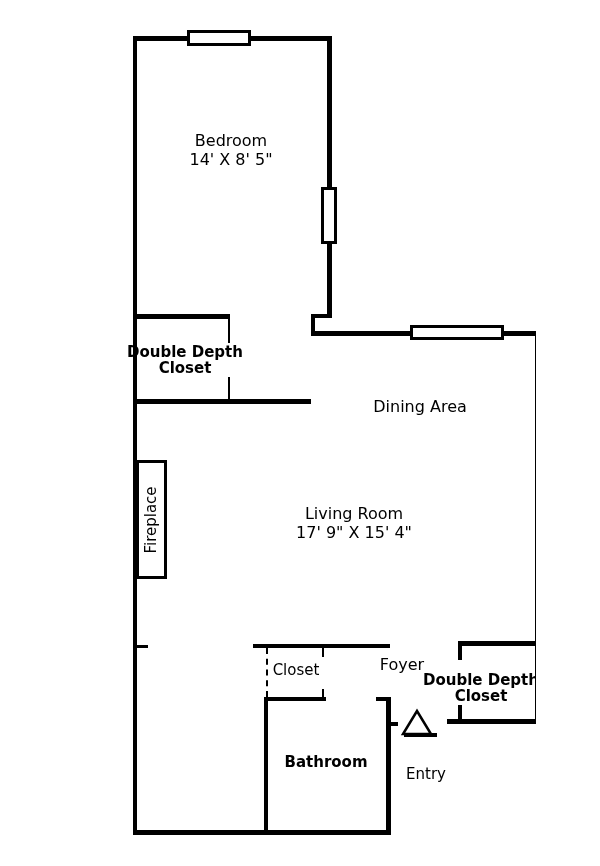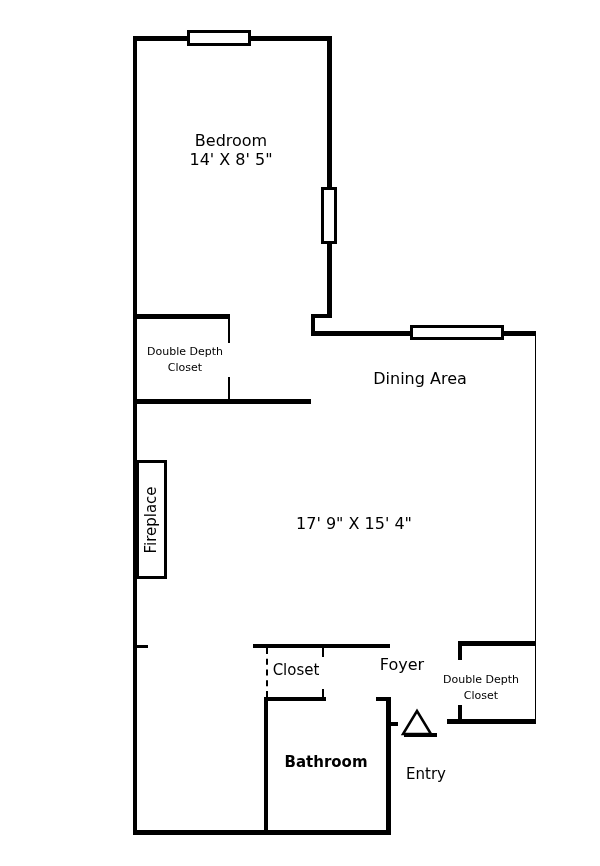--- a/index.html
+++ b/index.html
@@ -19,21 +19,21 @@
   }
   .fireplace-box{
     position:absolute;background:#fff;border:3px solid #000;box-sizing:border-box;
   }
   .room-label{
     position:absolute;transform:translate(-50%,-50%);
     text-align:center;white-space:nowrap;
     font-size:16px;line-height:19px;color:#000;
   }
   .room-label.small{font-size:15px;line-height:18px;}
-  .room-label.bold-small{font-size:11px;line-height:16px;font-weight:normal;}
+  .room-label.bold-small{font-size:15px;line-height:16px;font-weight:bold;}
   .room-label.rotated{transform:translate(-50%,-50%) rotate(-90deg);font-size:15px;}
   .entry-door{position:absolute;}
 </style>
 </head>
 <body>
 
 <div id="floorplan">
 
   <div class="wall" style="left:133px;top:36px;width:198px;height:5px;"></div>
   <div class="wall" style="left:133px;top:36px;width:4px;height:799px;"></div>
@@ -81,25 +81,26 @@
   <div class="room-label" style="left:231px;top:150px;">
     <div>Bedroom</div>
     <div>14' X 8' 5"</div>
   </div>
 
   <div class="room-label bold-small" style="left:185px;top:360px;">
     <div>Double Depth</div>
     <div>Closet</div>
   </div>
 
-  <div class="room-label" style="left:420px;top:378px;">
+  <div class="room-label" style="left:420px;top:406px;">
     <div>Dining Area</div>
   </div>
 
   <div class="room-label" style="left:354px;top:523px;">
+    <div>Living Room</div>
     <div>17' 9" X 15' 4"</div>
   </div>
 
   <div class="room-label rotated" style="left:151px;top:520px;">
     <div>Fireplace</div>
   </div>
 
   <div class="room-label small" style="left:296px;top:670px;">
     <div>Closet</div>
   </div>

